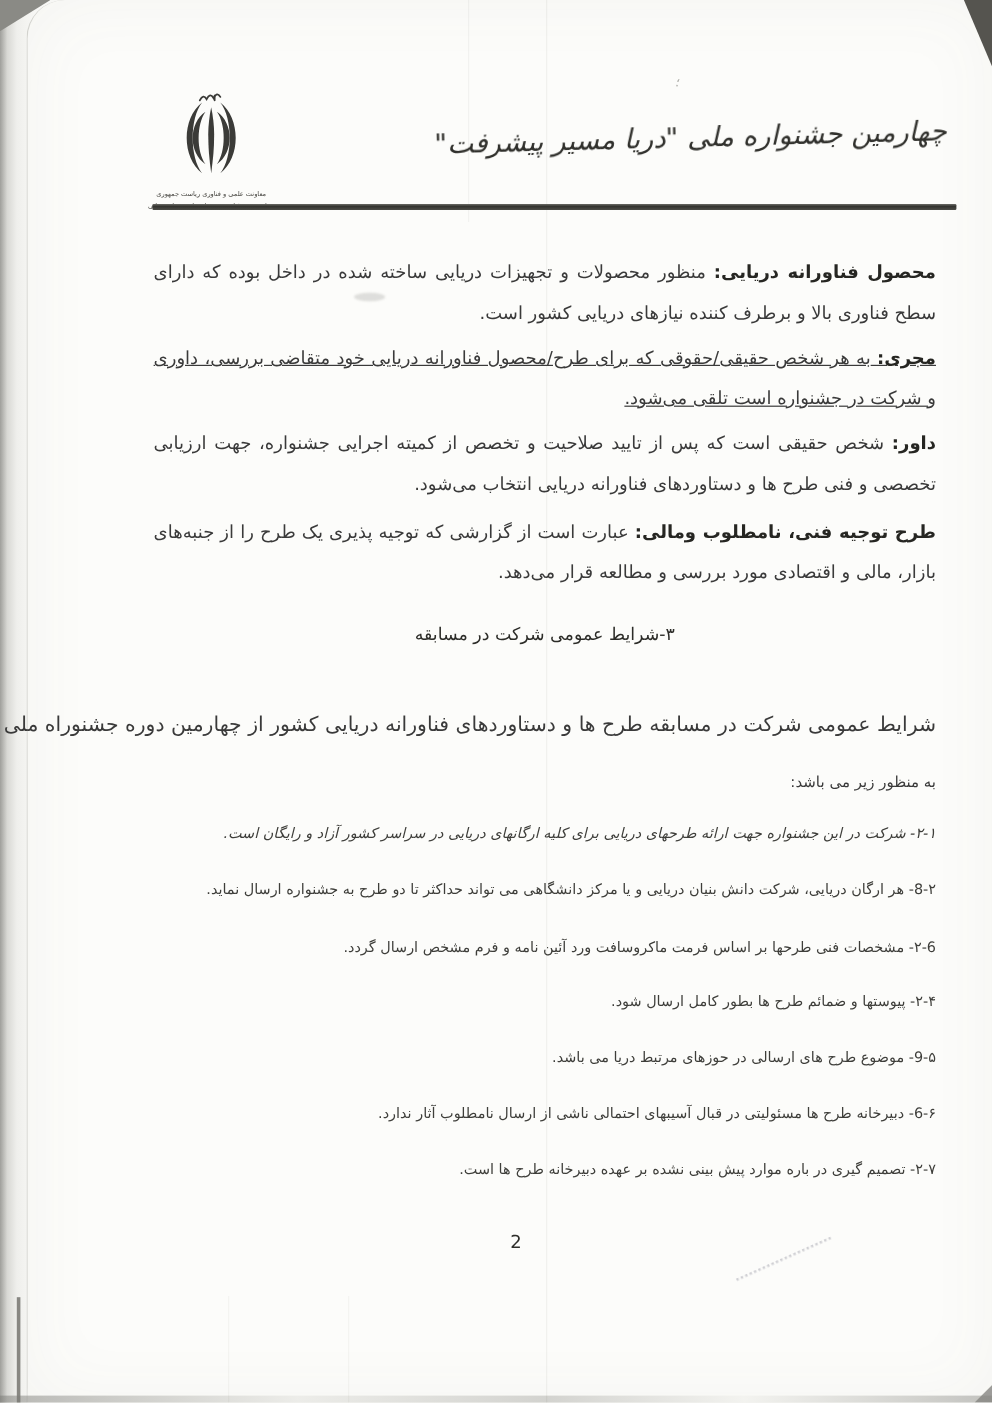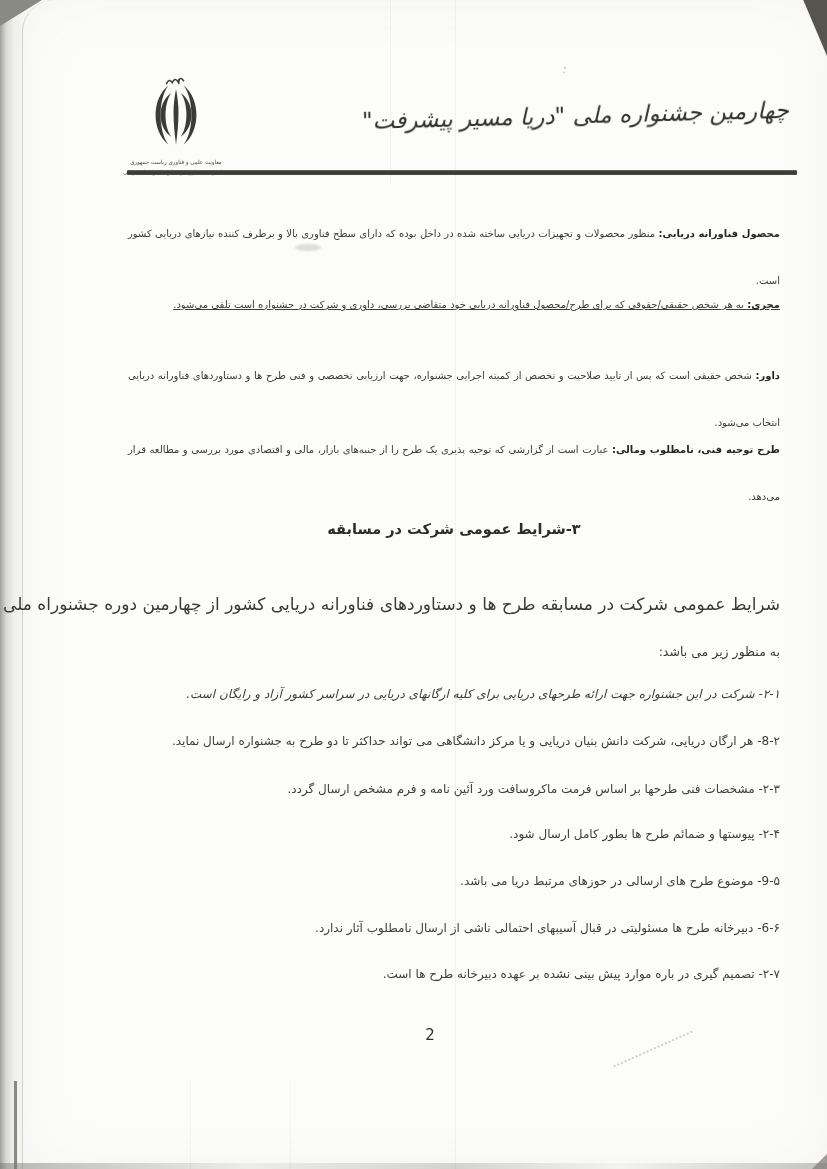--- a/index.html
+++ b/index.html
@@ -37,26 +37,26 @@
     position:absolute;right:38px;top:102px;width:400px;text-align:left;
     direction:rtl;font-size:23px;font-style:italic;color:#30302c;
     transform:rotate(-1.5deg);filter:blur(.2px);letter-spacing:1px;white-space:nowrap;
   }
   .stray-mark{position:absolute;left:563px;top:64px;font-size:10px;color:#a9a9a4;transform:rotate(12deg);}
   .header-rule{position:absolute;left:127px;top:170px;width:670px;height:5px;
     background:linear-gradient(to bottom,#6b6b66,#33332f 40%,#4c4c47);border-radius:1px;filter:blur(.2px);}
 
   
   .content{position:absolute;left:128px;top:0;width:652px;direction:rtl;color:#3a3a3a;}
-  .def{position:absolute;right:0;width:652px;margin:0;font-size:10px;line-height:47px;
+  .def{position:absolute;right:0;width:652px;margin:0;font-size:15px;line-height:34px;
     text-align:justify;text-align-last:right;}
   .def b{color:#262622;}
   .def-1{top:210px;} .def-2{top:281px;text-decoration:underline;} .def-3{top:352px;} .def-4{top:426px;}
   .sec-heading{position:absolute;top:515px;right:0;width:652px;margin:0;text-align:center;
-    font-size:14.5px;font-weight:bold;color:#2c2c28;line-height:28px;}
+    font-size:14.5px;font-weight:normal;color:#2c2c28;line-height:28px;}
   .intro-1{position:absolute;top:585px;right:0;width:652px;font-size:17px;line-height:38px;white-space:nowrap;text-align:right;}
   .intro-2{position:absolute;top:640px;right:0;width:652px;font-size:12.5px;line-height:24px;}
   .item{position:absolute;right:0;width:652px;font-size:12px;line-height:26px;white-space:nowrap;color:#3e3e3a;}
   .item-1{top:681px;font-style:italic;} .item-2{top:728px;} .item-3{top:776px;} .item-4{top:821px;text-align:right;}
   .item-5{top:868px;} .item-6{top:915px;} .item-7{top:961px;}
 
   .page-number{position:absolute;left:415px;top:1026px;width:30px;text-align:center;
     font-size:15px;color:#2e2e2a;}
 
   .smudge{position:absolute;left:295px;top:244px;width:26px;height:7px;border-radius:50%;
@@ -108,21 +108,21 @@
     <p class="def def-3"><b>داور:</b> <span>شخص حقیقی است که پس از تایید صلاحیت و تخصص از کمیته اجرایی جشنواره، جهت ارزیابی تخصصی و فنی طرح ها و دستاوردهای فناورانه دریایی انتخاب می‌شود.</span></p>
     <p class="def def-4"><b>طرح توجیه فنی، نامطلوب ومالی:</b> <span>عبارت است از گزارشی که توجیه پذیری یک طرح را از جنبه‌های بازار، مالی و اقتصادی مورد بررسی و مطالعه قرار می‌دهد.</span></p>
 
     <h2 class="sec-heading">۳-شرایط عمومی شرکت در مسابقه</h2>
 
     <div class="intro-1">شرایط عمومی شرکت در مسابقه طرح ها و دستاوردهای فناورانه دریایی کشور از چهارمین دوره جشنوراه ملی دریا مسیر پیشرفت</div>
     <div class="intro-2">به منظور زیر می باشد:</div>
 
     <div class="item item-1">۲-۱- شرکت در این جشنواره جهت ارائه طرحهای دریایی برای کلیه ارگانهای دریایی در سراسر کشور آزاد و رایگان است.</div>
     <div class="item item-2">8-۲- هر ارگان دریایی، شرکت دانش بنیان دریایی و یا مرکز دانشگاهی می تواند حداکثر تا دو طرح به جشنواره ارسال نماید.</div>
-    <div class="item item-3">۲-۳- مشخصات فنی طرحها بر اساس فرمت ماکروسافت ورد آئین نامه و فرم مشخص ارسال گردد.</div>
+    <div class="item item-3">۲-6- مشخصات فنی طرحها بر اساس فرمت ماکروسافت ورد آئین نامه و فرم مشخص ارسال گردد.</div>
     <div class="item item-4">۲-۴- پیوستها و ضمائم طرح ها بطور کامل ارسال شود.</div>
     <div class="item item-5">9-۵- موضوع طرح های ارسالی در حوزهای مرتبط دریا می باشد.</div>
     <div class="item item-6">6-۶- دبیرخانه طرح ها مسئولیتی در قبال آسیبهای احتمالی ناشی از ارسال نامطلوب آثار ندارد.</div>
     <div class="item item-7">۲-۷- تصمیم گیری در باره موارد پیش بینی نشده بر عهده دبیرخانه طرح ها است.</div>
   </div>
 
   <div class="page-number">2</div>
 
   <div class="smudge"></div>
   <div class="scribble"></div>

